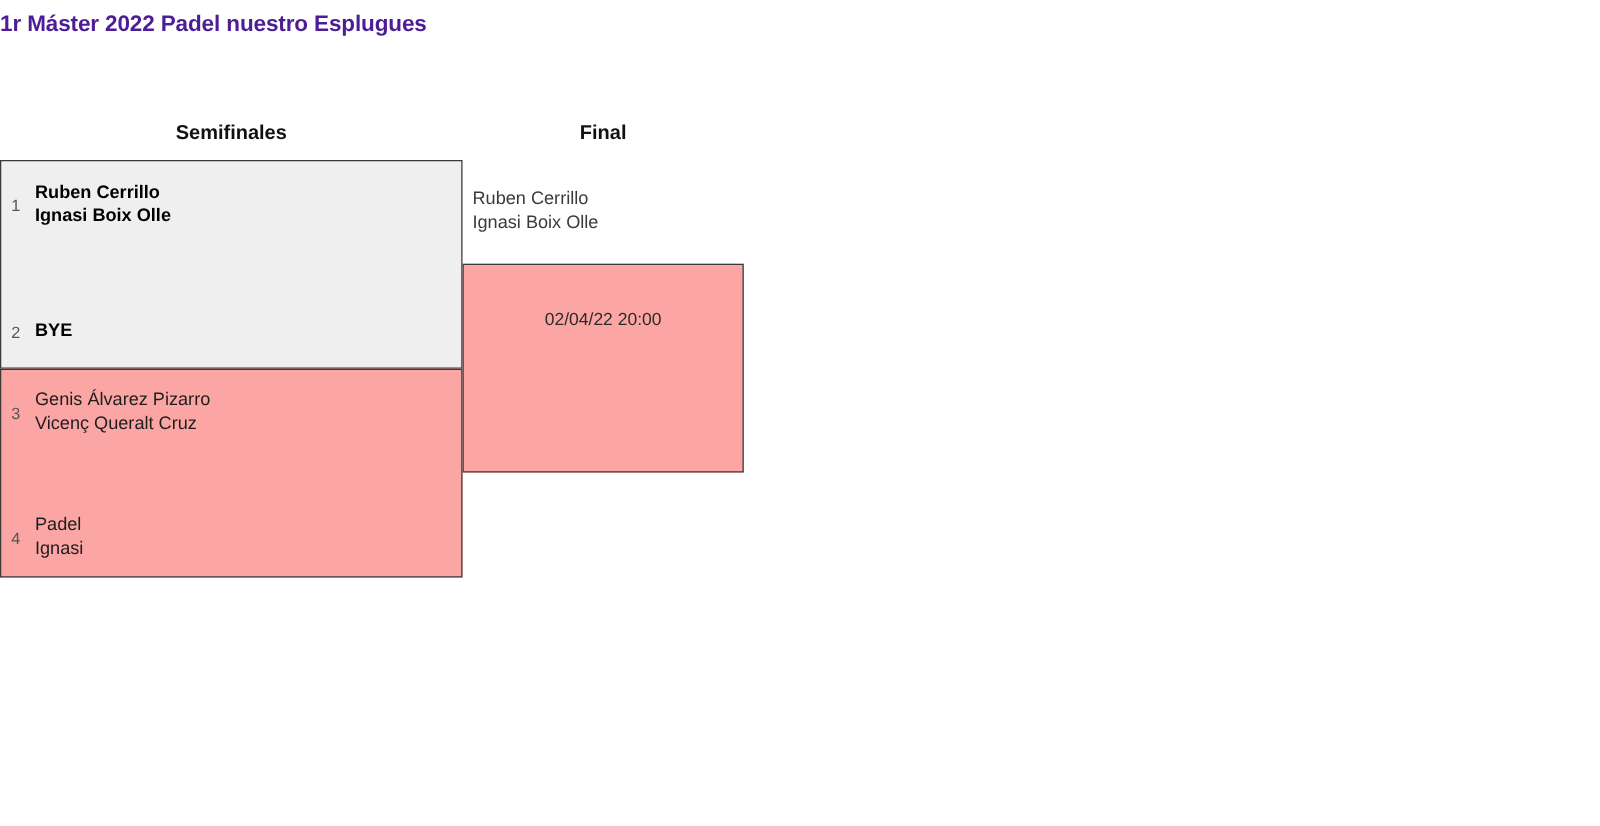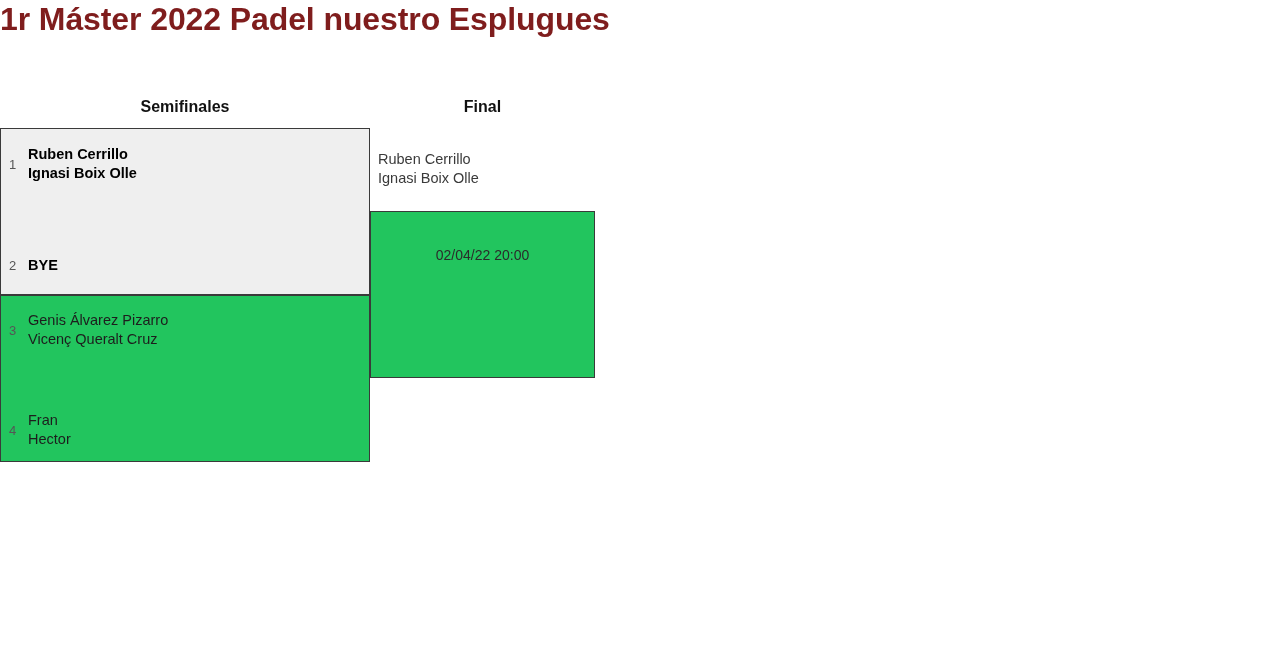--- a/index.html
+++ b/index.html
@@ -21,25 +21,25 @@
     position: absolute;
     left: 0;
     top: 0;
     width: 1280px;
     height: 80px;
   }
   #title-block {
     position: absolute;
     left: 0;
     top: 3px;
-    font-size: 32px;
+    font-size: 18px;
     font-weight: 600;
     line-height: 33px;
     letter-spacing: -0.1px;
-    color: #7f1d1d;
+    color: #4c1d95;
     white-space: nowrap;
   }
   #title-block .title-line { display: block; }
 
   
   #logo {
     position: absolute;
     right: 7px;
     top: 5px;
     width: 222px;
@@ -64,21 +64,21 @@
     top: 97px;
     line-height: 20px;
   }
   #round-header-0 { left: 0px;   width: 370px; }
   #round-header-1 { left: 370px; width: 225px; }
 
   .match-box {
     position: absolute;
     box-sizing: border-box;
     border: 1px solid #3a3a3a;
-    background: #22c55e;
+    background: #fca5a5;
   }
   .match-box.highlight { background: #efefef; }
 
   .slot {
     position: absolute;
     left: 0;
     right: 0;
     display: flex;
     align-items: center;
     box-sizing: border-box;
@@ -160,22 +160,22 @@
       <span class="seed">3</span>
       <span class="players">
         <span class="pname">Genis Álvarez Pizarro</span>
         <span class="pname">Vicenç Queralt Cruz</span>
       </span>
     </div>
 
     <div class="slot" style="top:111px; height:46px;">
       <span class="seed">4</span>
       <span class="players">
-        <span class="pname">Fran</span>
-        <span class="pname">Hector</span>
+        <span class="pname">Padel</span>
+        <span class="pname">Ignasi</span>
       </span>
     </div>
   </div>
 
   <div class="winner-label" style="left:378px; top:150px;">
     <span class="pname">Ruben Cerrillo</span>
     <span class="pname">Ignasi Boix Olle</span>
   </div>
 
   <div class="winner-label" style="left:378px; top:318px;">

